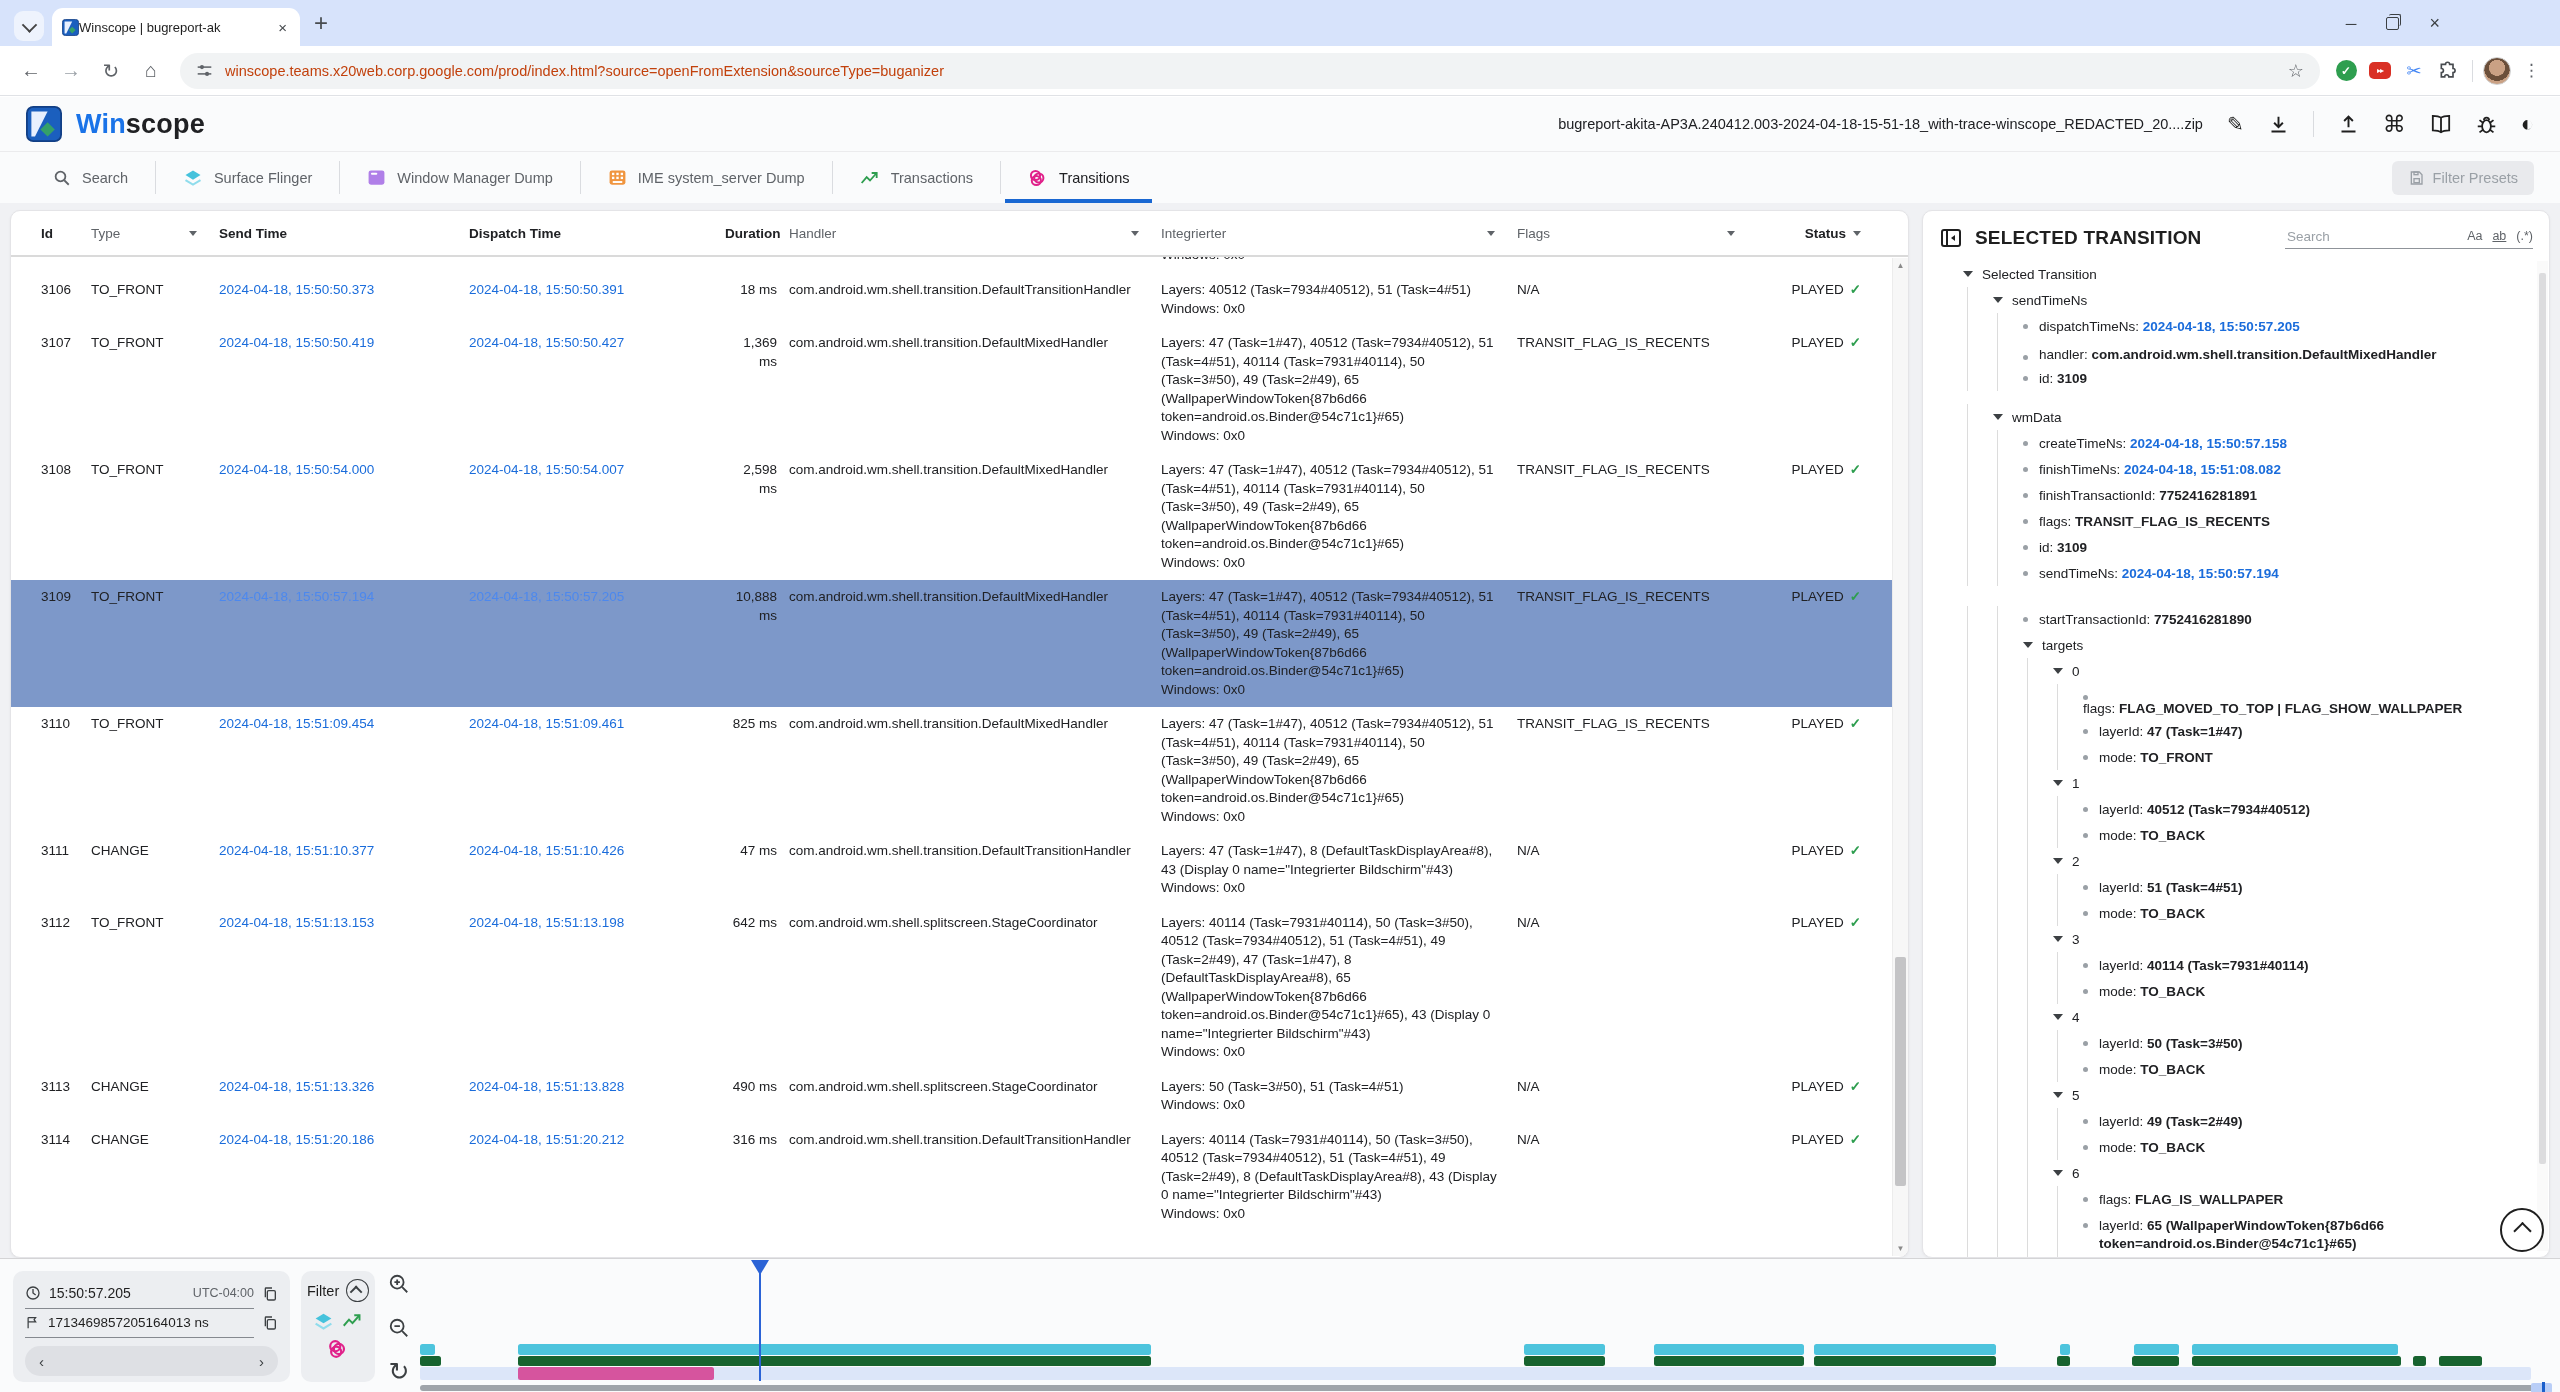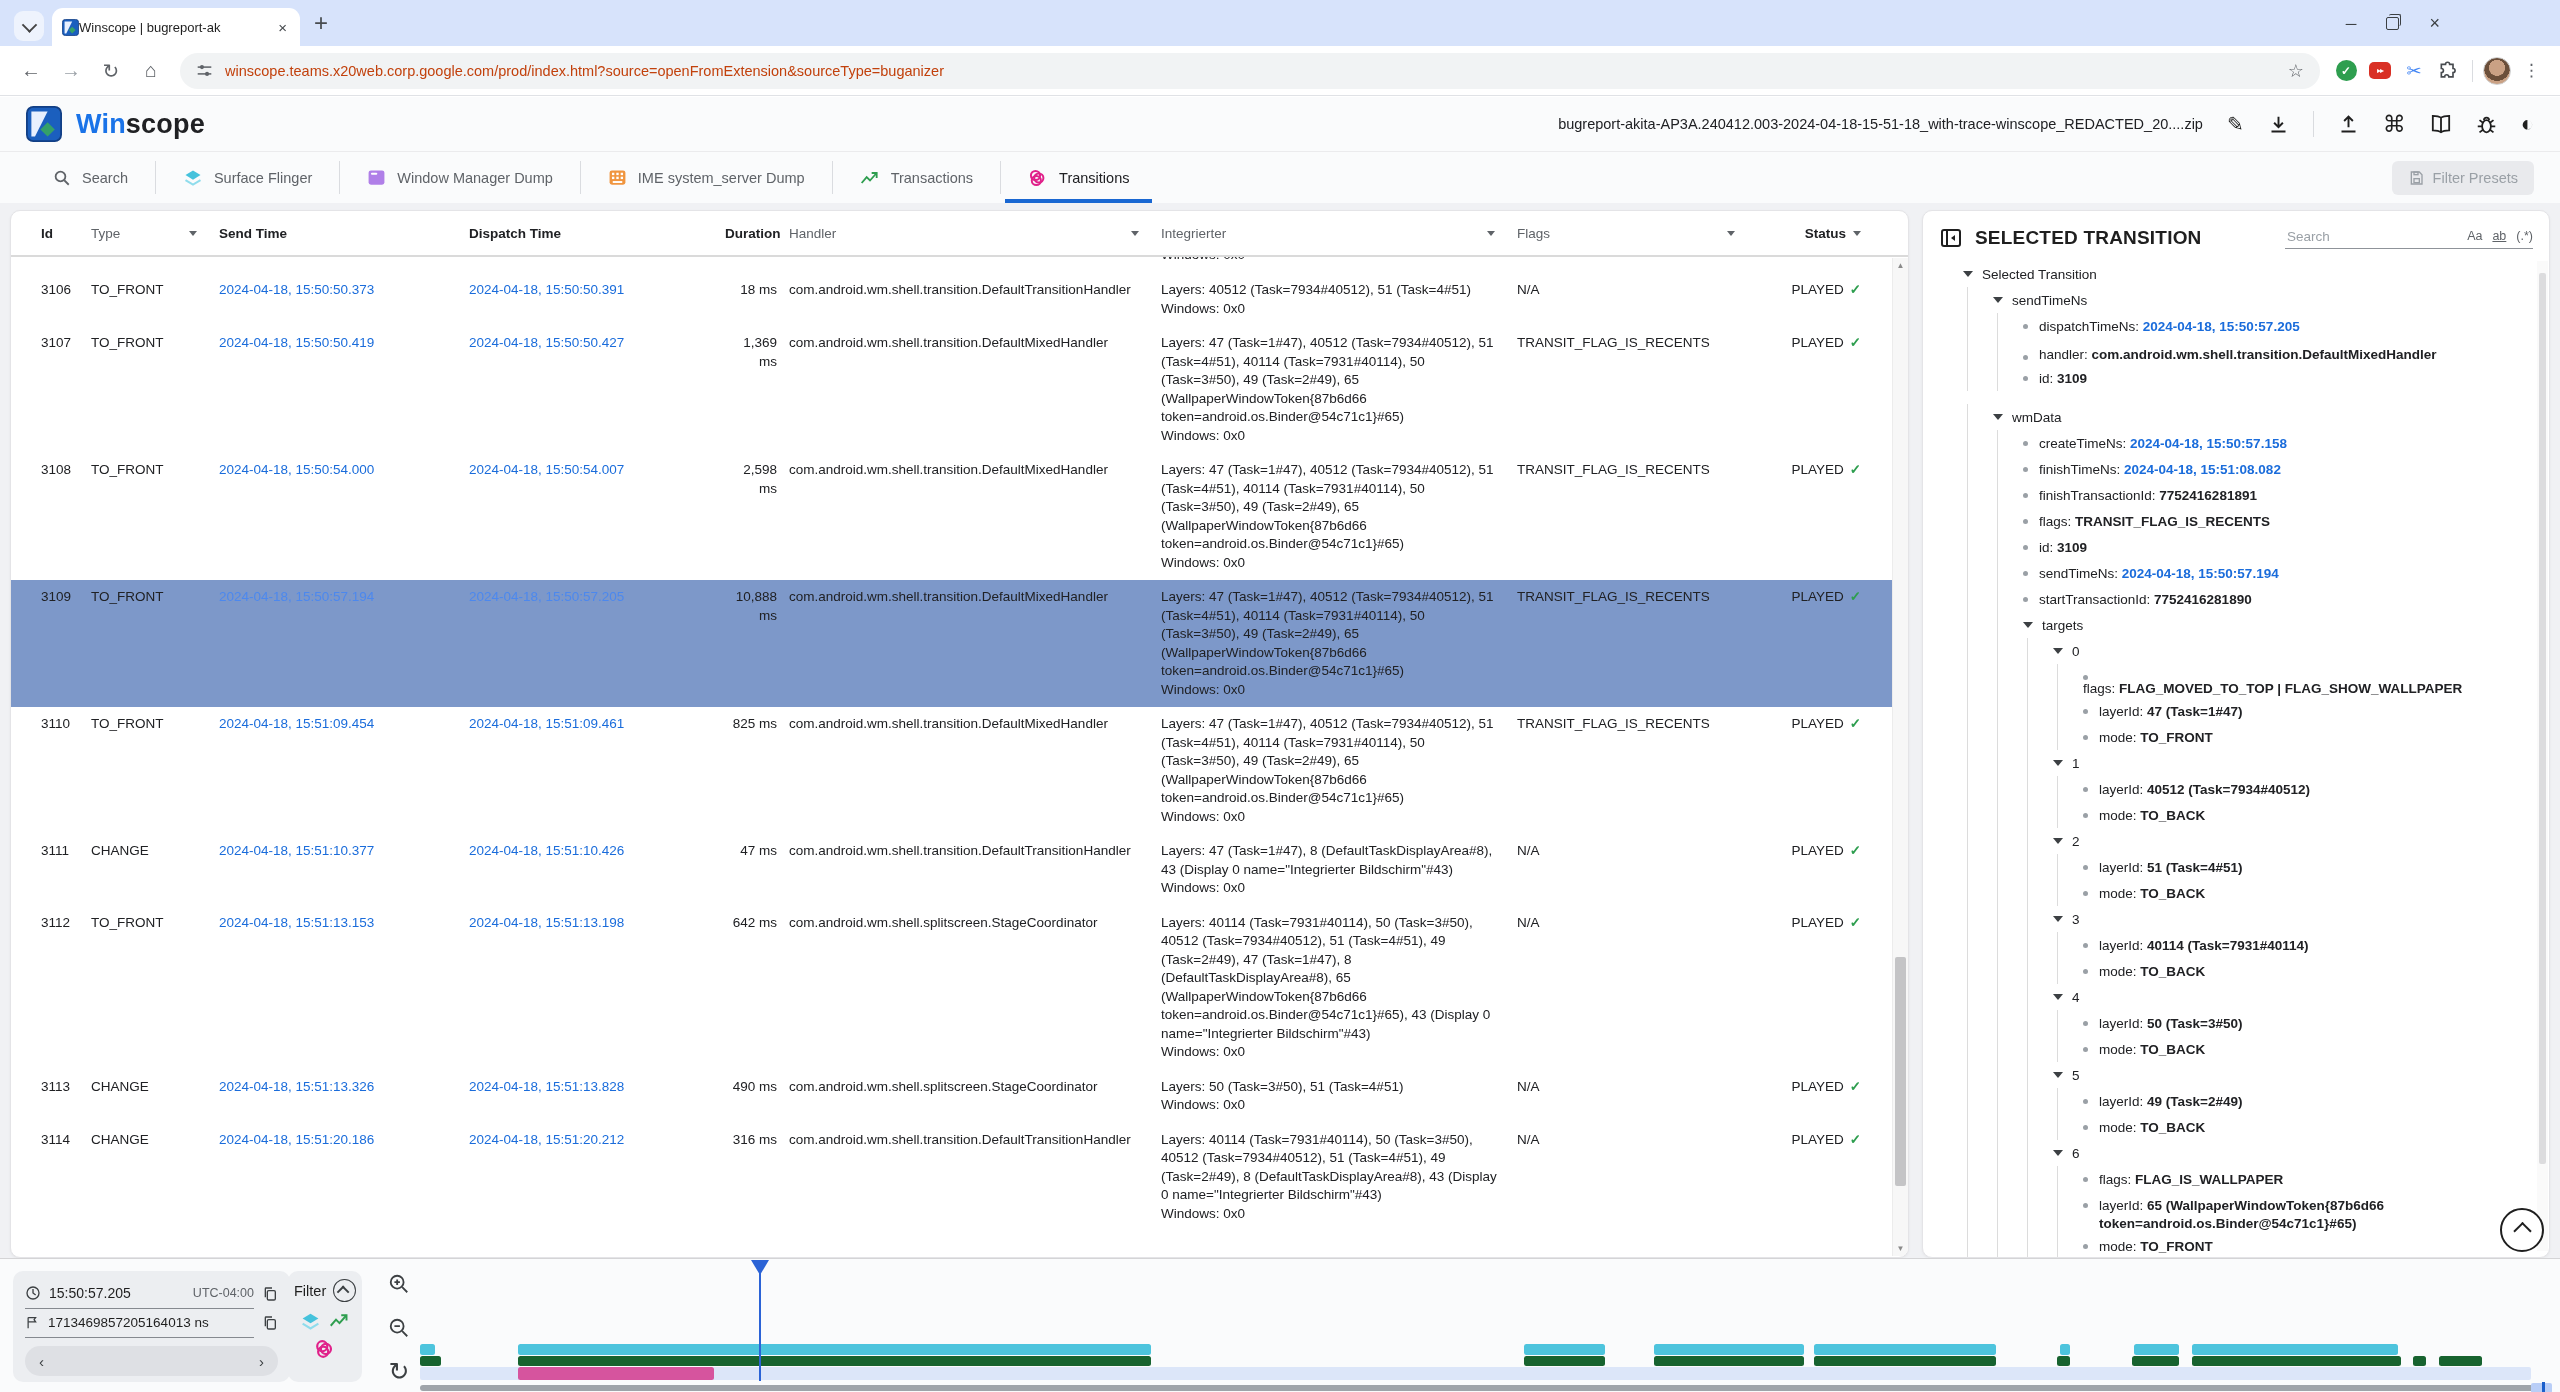--- a/index.html
+++ b/index.html
@@ -101,21 +101,21 @@
   .bottombar{position:absolute;left:0;top:1258px;right:0;height:134px;background:#fafbfc;border-top:1px solid #d4d4d6}
   .tlcard{position:absolute;left:13px;top:12px;width:277px;height:111px;background:#eceef1;border-radius:10px;padding:8px 12px;box-sizing:border-box}
   .tlrow{display:flex;align-items:center;gap:8px;height:29px}
   .tlfield{flex:1;display:flex;align-items:center;gap:8px;border-bottom:1px solid #85898f;height:100%;}
   .tltime{font-size:14px;color:#1f1f1f}
   .tlzone{margin-left:auto;font-size:12.5px;color:#5f6368}
   .tlns{font-size:13.5px;color:#1f1f1f}
   .copybtn{cursor:pointer}
   .tlnav{margin-top:9px;height:30px;background:#dee0e4;border-radius:15px;display:flex;align-items:center;justify-content:space-between;padding:0 14px;color:#3c4043;font-size:15px}
   .tlnav span{cursor:pointer}
-  .fcard{position:absolute;left:288px;top:12px;width:74px;height:111px;background:#eceef1;border-radius:10px;padding:8px 6px;box-sizing:border-box}
+  .fcard{position:absolute;left:301px;top:12px;width:74px;height:111px;background:#eceef1;border-radius:10px;padding:8px 6px;box-sizing:border-box}
   .fhead{display:flex;align-items:center;justify-content:center;gap:7px;font-size:14.5px;color:#1f1f1f}
   .circlebtn{width:21px;height:21px;border:1.6px solid #3c4043;border-radius:50%;display:flex;align-items:center;justify-content:center;cursor:pointer}
   .chevup2{width:7px;height:7px;border-top:2px solid #3c4043;border-left:2px solid #3c4043;transform:rotate(45deg) translateY(2px)}
   .ficons1{display:flex;justify-content:center;gap:8px;margin-top:9px}
   .ficons2{display:flex;justify-content:center;margin-top:6px}
   .zoomcol{position:absolute;left:384px;top:14px;width:30px;height:108px;display:flex;flex-direction:column;justify-content:space-between;align-items:center}
   .zbtn{cursor:pointer}
   .trackarea{position:absolute;left:420px;right:8px;top:0;bottom:0;cursor:pointer}
   .seg{position:absolute;border-radius:2.5px}
   .lavtrack{position:absolute;left:0;right:1%;top:108px;height:13px;background:#dce6f9;border-radius:2px}
@@ -556,21 +556,21 @@
           <span class="guide" style="left: 58px;"></span>
           <span class="tdot"></span>
           <span class="ttext">id: <span class="tval">3109</span></span>
         </div>
         <div class="tnode" style="padding-left: 84px;">
           <span class="guide" style="left: 28px;"></span>
           <span class="guide" style="left: 58px;"></span>
           <span class="tdot"></span>
           <span class="ttext">sendTimeNs: <span class="tval blue">2024-04-18, 15:50:57.194</span></span>
         </div>
-        <div class="tnode" style="padding-left: 84px;">
+        <div class="tnode" style="padding-left: 84px; margin-top: 20px;">
           <span class="guide" style="left: 28px;"></span>
           <span class="guide" style="left: 58px;"></span>
           <span class="tdot"></span>
           <span class="ttext">startTransactionId: <span class="tval">7752416281890</span></span>
         </div>
         <div class="tnode" style="padding-left: 84px;">
           <span class="guide" style="left: 28px;"></span>
           <span class="guide" style="left: 58px;"></span>
           <span class="texp"></span>
           <span class="ttext">targets</span>

